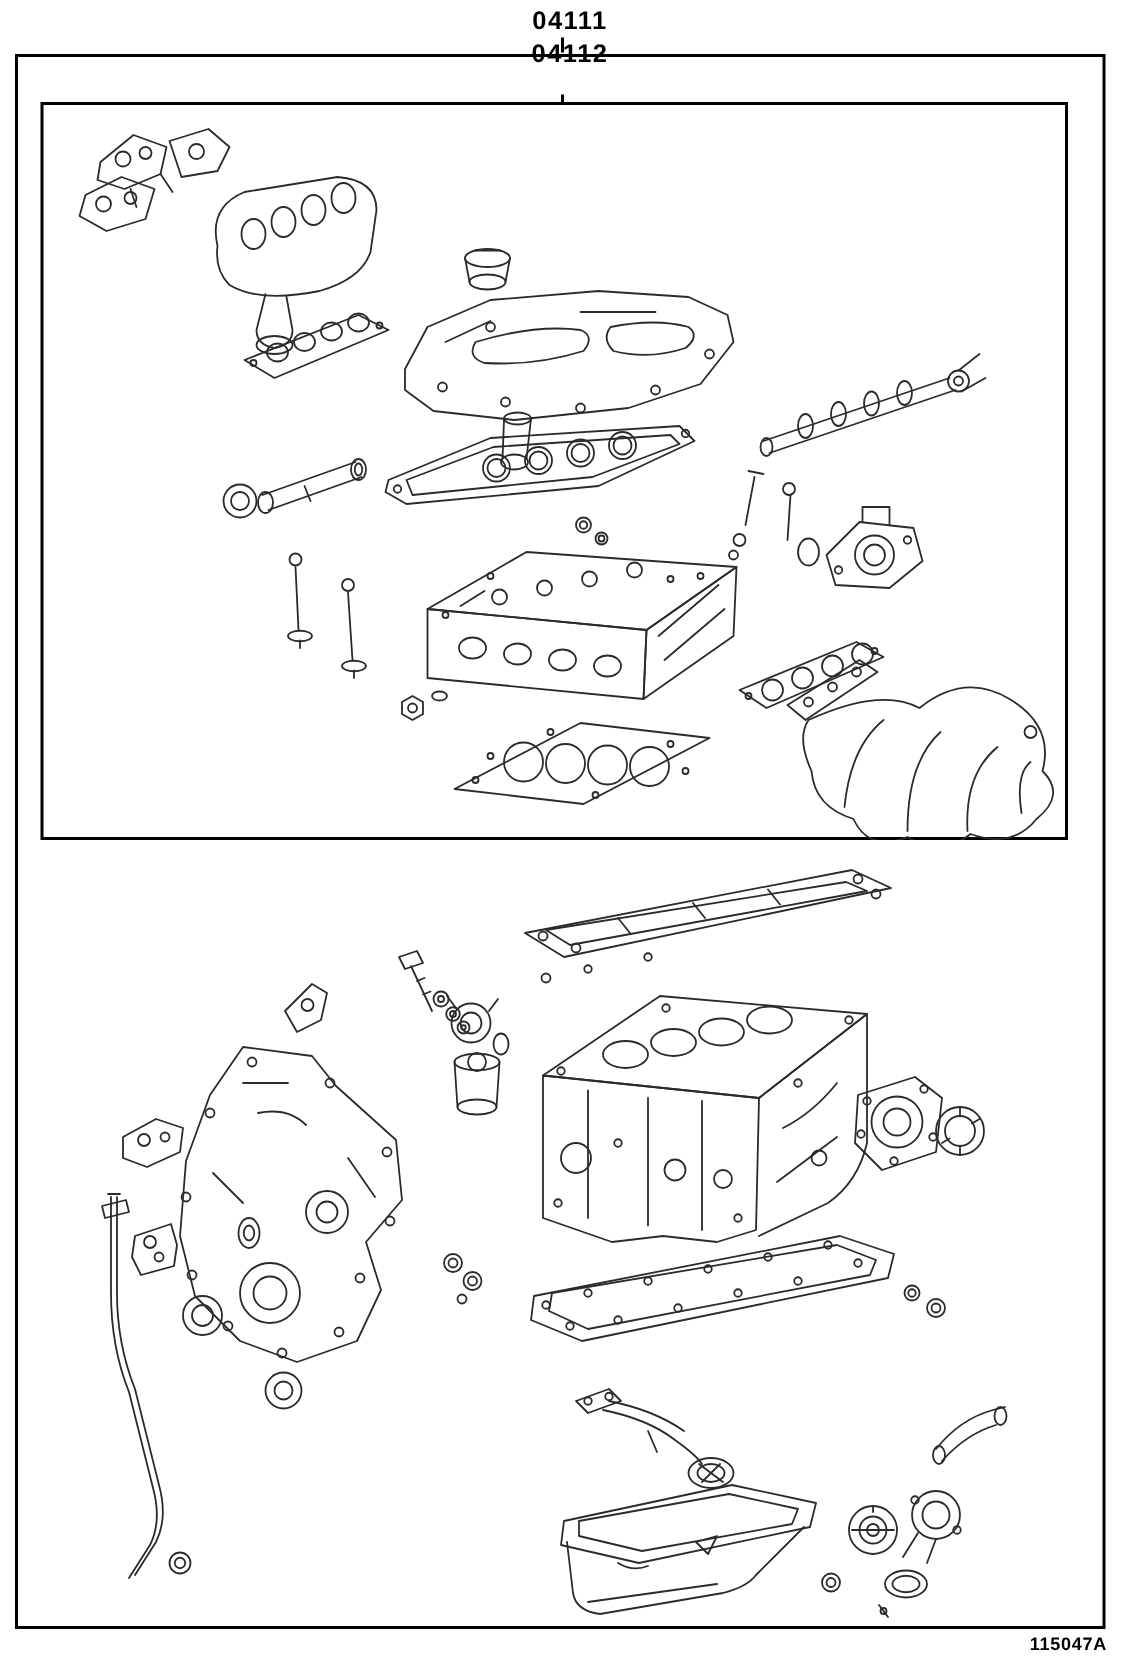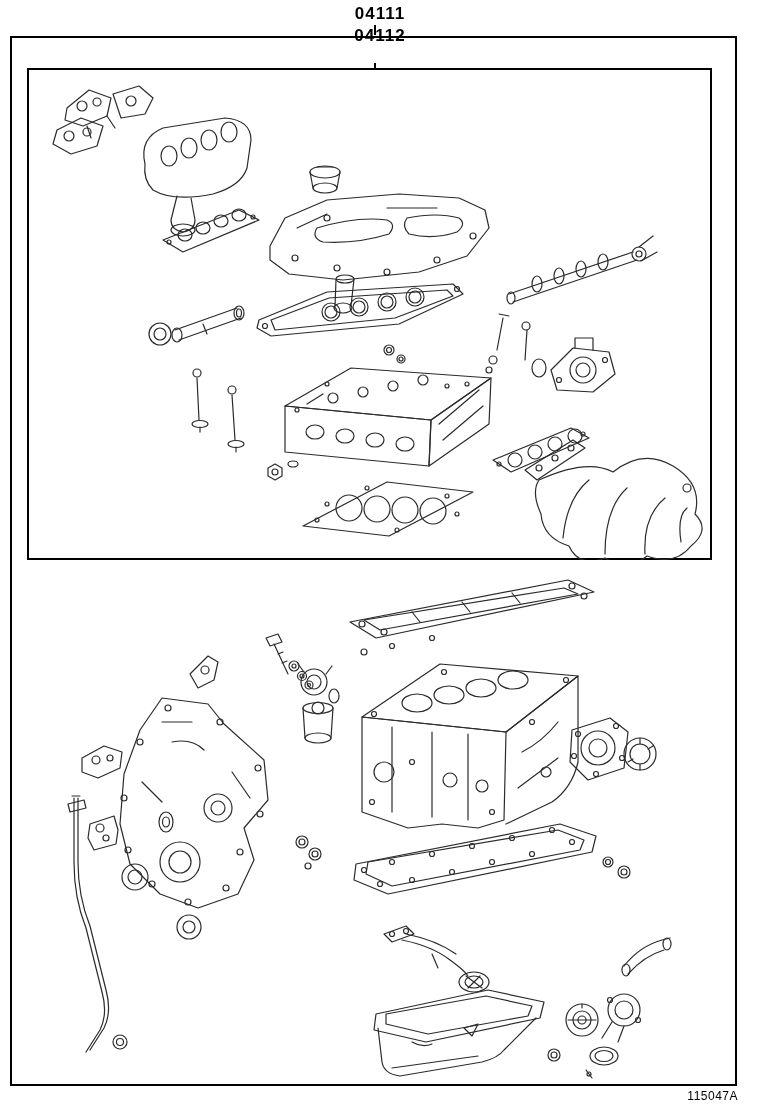--- a/index.html
+++ b/index.html
@@ -19,21 +19,21 @@
   #outer-box{
     position:absolute;left:10px;top:36px;width:727px;height:1050px;
     border:2px solid #000;box-sizing:border-box;
   }
   #inner-box{
     position:absolute;left:27px;top:68px;width:685px;height:492px;
     border:2px solid #000;box-sizing:border-box;
   }
   #figure-code{
     position:absolute;top:1089px;right:22px;
-    font-size:12px;font-weight:normal;letter-spacing:0.5px;
+    font-size:12px;font-weight:bold;letter-spacing:0.5px;
   }
   svg{position:absolute;}
   #upper-svg{left:27px;top:68px;}
   #lower-svg{left:12px;top:562px;}
   svg path, svg circle, svg ellipse, svg line, svg polygon{
     stroke:#2b2b2b;fill:none;stroke-width:1.2;
     stroke-linejoin:round;stroke-linecap:round;
   }
 </style>
 </head>

